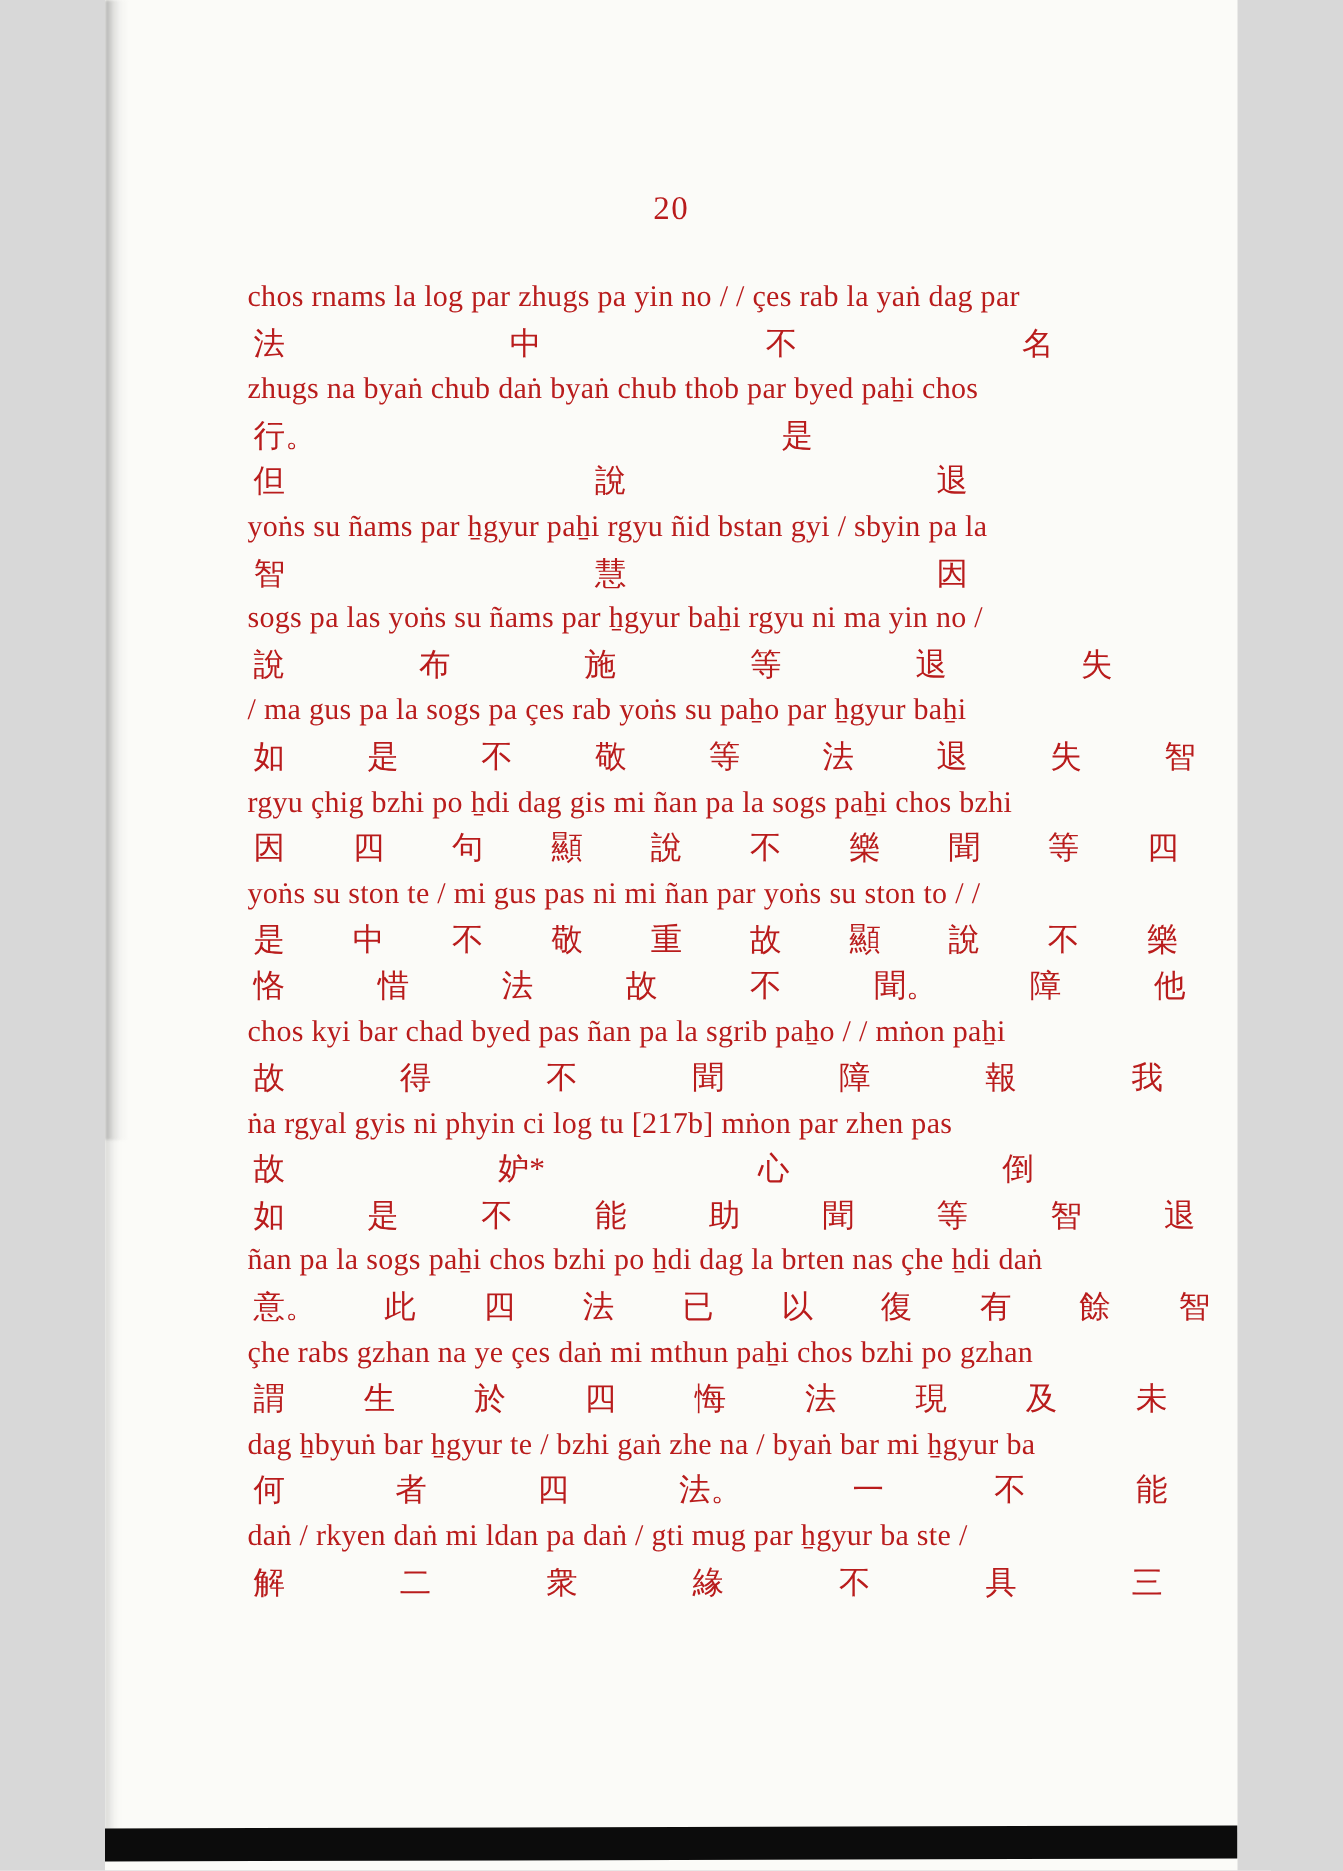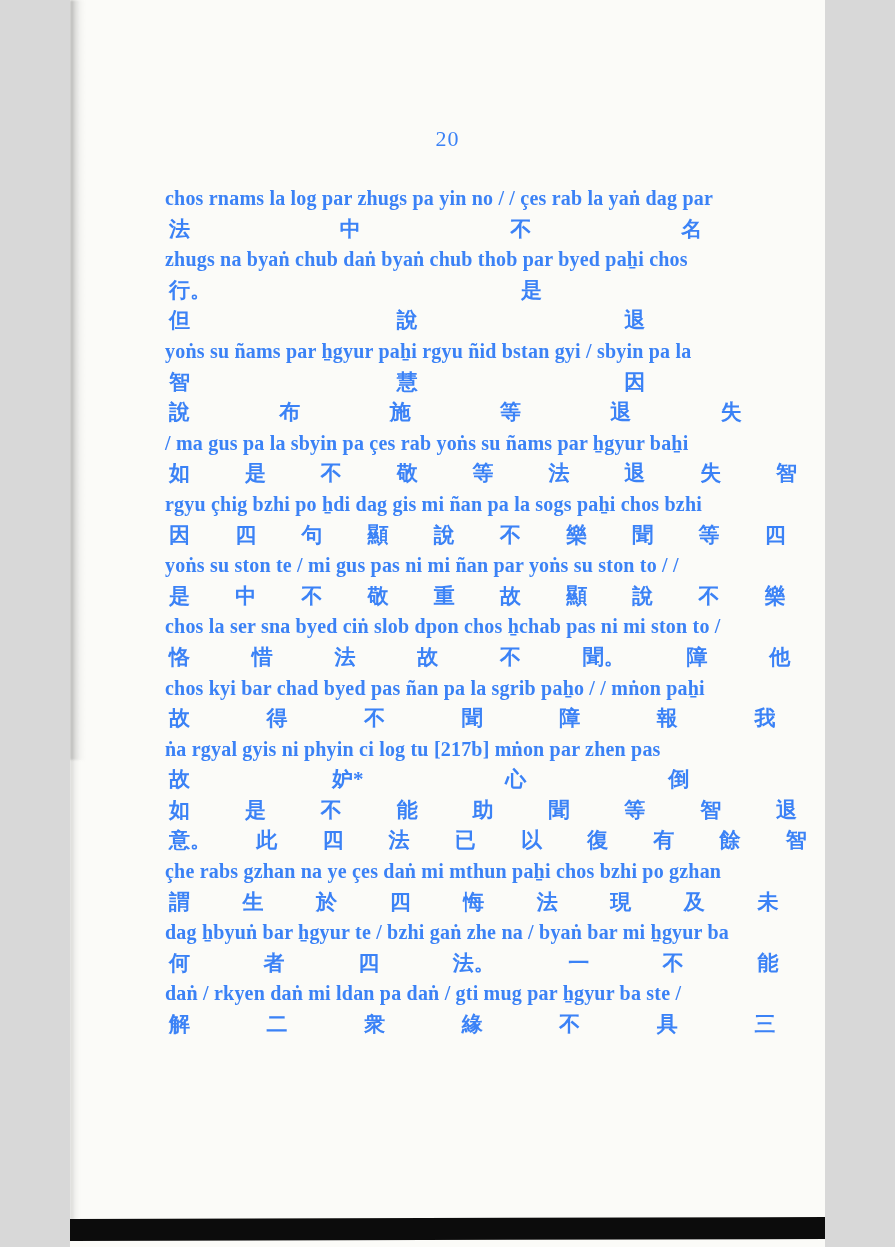--- a/index.html
+++ b/index.html
@@ -3,21 +3,21 @@
 <meta charset="utf-8">
 <style>
   html,body{margin:0;padding:0;background:#d8d8d8;}
   .page{
     position:relative;
     width:755px;height:1247px;
     margin:0 auto;
     background:#fbfbf8;
     overflow:hidden;
     font-family:"Liberation Serif","DejaVu Serif",serif;
-    color:#3b82f6;
+    color:#b91c1c;
   }
   
   .edge-smudge{
     position:absolute;left:0;top:0;width:16px;height:760px;
     background:linear-gradient(to right,
       rgba(90,90,90,.45) 0%,
       rgba(140,140,140,.25) 35%,
       rgba(200,200,200,.12) 65%,
       rgba(255,255,255,0) 100%);
     filter:blur(1px);
@@ -33,21 +33,21 @@
   .bottom-bar{
     position:absolute;left:0;right:0;bottom:7px;height:22px;
     background:#0c0c0c;
     transform:rotate(-.15deg);
   }
   .page-number{
     position:absolute;top:126px;left:0;width:100%;
     text-align:center;font-size:22px;letter-spacing:1px;
   }
   .text-block{
-    position:absolute;left:95px;top:183px;width:716px;font-weight:bold;
+    position:absolute;left:95px;top:183px;width:716px;
   }
   .tib-line{
     font-size:20px;line-height:30.6px;
     white-space:nowrap;letter-spacing:.2px;
   }
   .cjk-line{
     display:flex;justify-content:space-between;
     font-size:21px;line-height:30.6px;
     padding:0 8px 0 4px;
   }
@@ -83,30 +83,31 @@
         <span>退</span>
         <span>失</span>
       </div>
       <div class="tib-line">yoṅs su ñams par ẖgyur paẖi rgyu ñid bstan gyi / sbyin pa la</div>
       <div class="cjk-line">
         <span>智</span>
         <span>慧</span>
         <span>因</span>
         <span>不</span>
       </div>
+      <div class="tib-line">sogs pa las yoṅs su ñams par ẖgyur baẖi rgyu ni ma yin no /</div>
       <div class="cjk-line">
         <span>說</span>
         <span>布</span>
         <span>施</span>
         <span>等</span>
         <span>退</span>
         <span>失</span>
         <span>因。</span>
       </div>
-      <div class="tib-line">/ ma gus pa la sbyin pa çes rab yoṅs su ñams par ẖgyur baẖi</div>
+      <div class="tib-line">/ ma gus pa la sogs pa çes rab yoṅs su paẖo par ẖgyur baẖi</div>
       <div class="cjk-line">
         <span>如</span>
         <span>是</span>
         <span>不</span>
         <span>敬</span>
         <span>等</span>
         <span>法</span>
         <span>退</span>
         <span>失</span>
         <span>智</span>
@@ -133,21 +134,20 @@
         <span>不</span>
         <span>敬</span>
         <span>重</span>
         <span>故</span>
         <span>顯</span>
         <span>說</span>
         <span>不</span>
         <span>樂</span>
         <span>聞。</span>
       </div>
-      <div class="tib-line">chos la ser sna byed ciṅ slob dpon chos ẖchab pas ni mi ston to /</div>
       <div class="cjk-line">
         <span>恪</span>
         <span>惜</span>
         <span>法</span>
         <span>故</span>
         <span>不</span>
         <span>聞。</span>
         <span>障</span>
         <span>他</span>
         <span>法</span>
@@ -176,20 +176,21 @@
         <span>是</span>
         <span>不</span>
         <span>能</span>
         <span>助</span>
         <span>聞</span>
         <span>等</span>
         <span>智</span>
         <span>退</span>
         <span>失</span>
       </div>
+      <div class="tib-line">ñan pa la sogs paẖi chos bzhi po ẖdi dag la brten nas çhe ẖdi daṅ</div>
       <div class="cjk-line">
         <span>意。</span>
         <span>此</span>
         <span>四</span>
         <span>法</span>
         <span>已</span>
         <span>以</span>
         <span>復</span>
         <span>有</span>
         <span>餘</span>

